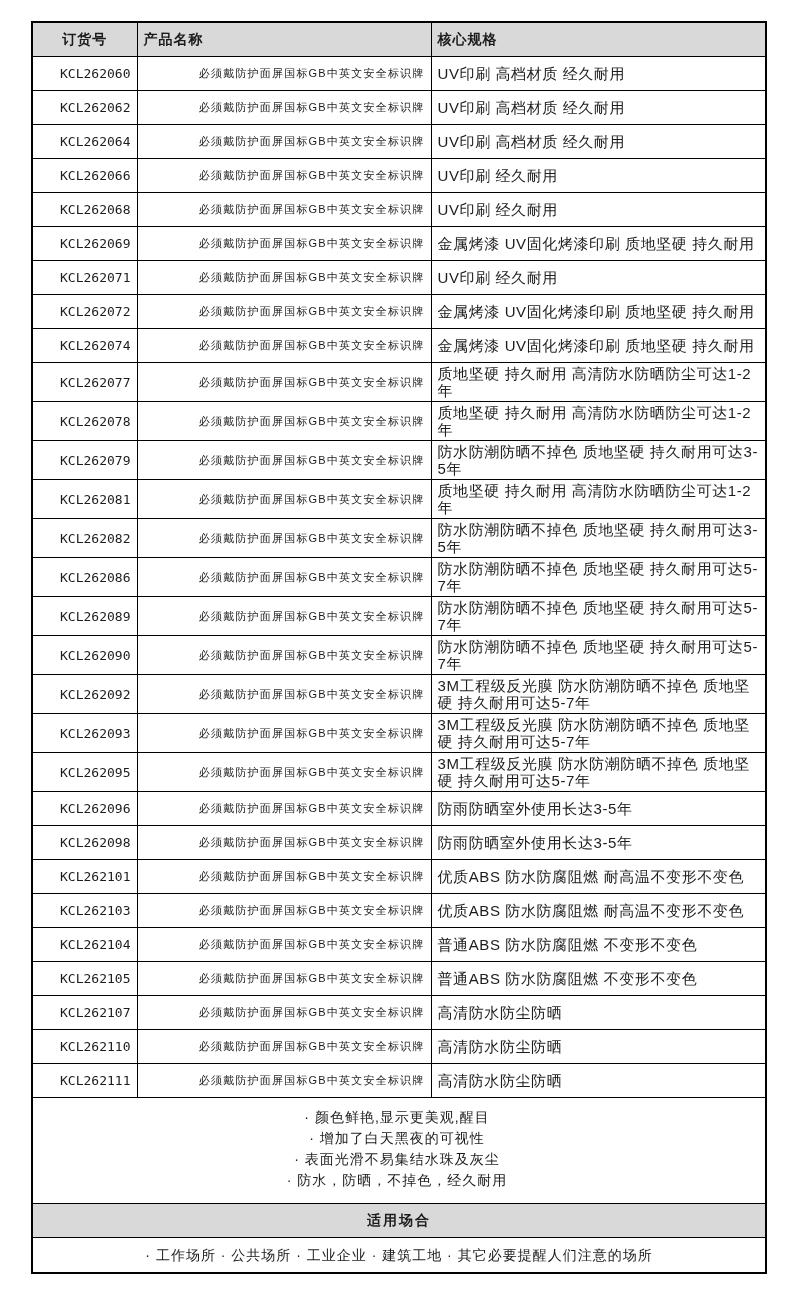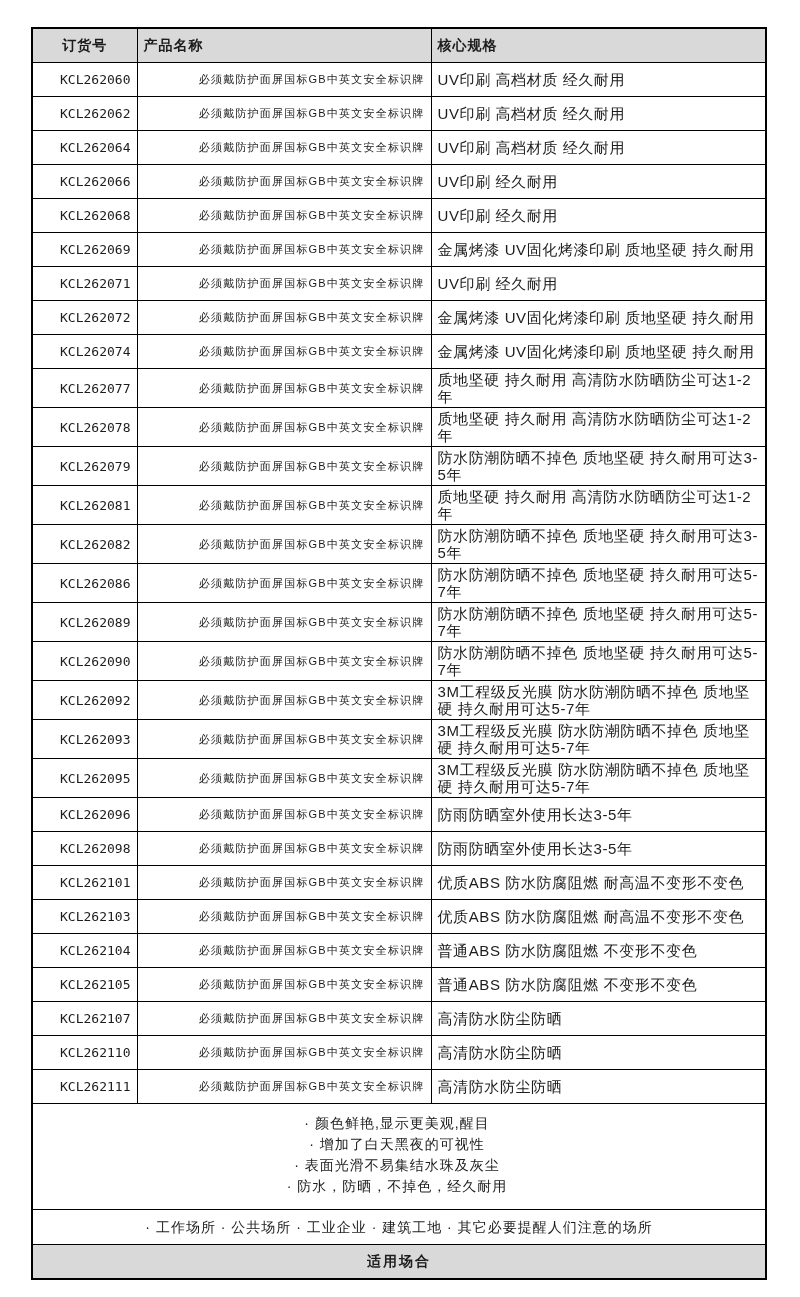--- a/index.html
+++ b/index.html
@@ -8,21 +8,21 @@
     background: #ffffff;
     width: 800px;
     height: 1297px;
     font-family: "Liberation Sans", "DejaVu Sans", sans-serif;
     color: #1c1c1c;
     -webkit-font-smoothing: none;
   }
   .sheet {
     position: absolute;
     left: 31px;
-    top: 27px;
+    top: 21px;
     width: 734px;
   }
   table.spec-table {
     width: 734px;
     border-collapse: collapse;
     table-layout: fixed;
     border: 2px solid #000000;
   }
   .spec-table th,
   .spec-table td {
@@ -251,20 +251,20 @@
     <tbody>
       <tr>
         <td colspan="3" class="features-cell">
           <div class="feature-line">· 颜色鲜艳,显示更美观,醒目</div>
           <div class="feature-line">· 增加了白天黑夜的可视性</div>
           <div class="feature-line">· 表面光滑不易集结水珠及灰尘</div>
           <div class="feature-line">· 防水，防晒，不掉色，经久耐用</div>
         </td>
       </tr>
       <tr>
+        <td colspan="3" class="section-header-cell">适用场合</td>
+      </tr>
+      <tr>
         <td colspan="3" class="usage-cell">· 工作场所 · 公共场所 · 工业企业 · 建筑工地 · 其它必要提醒人们注意的场所</td>
-      </tr>
-      <tr>
-        <td colspan="3" class="section-header-cell">适用场合</td>
       </tr>
     </tbody>
   </table>
 </div>
 
 </body></html>

